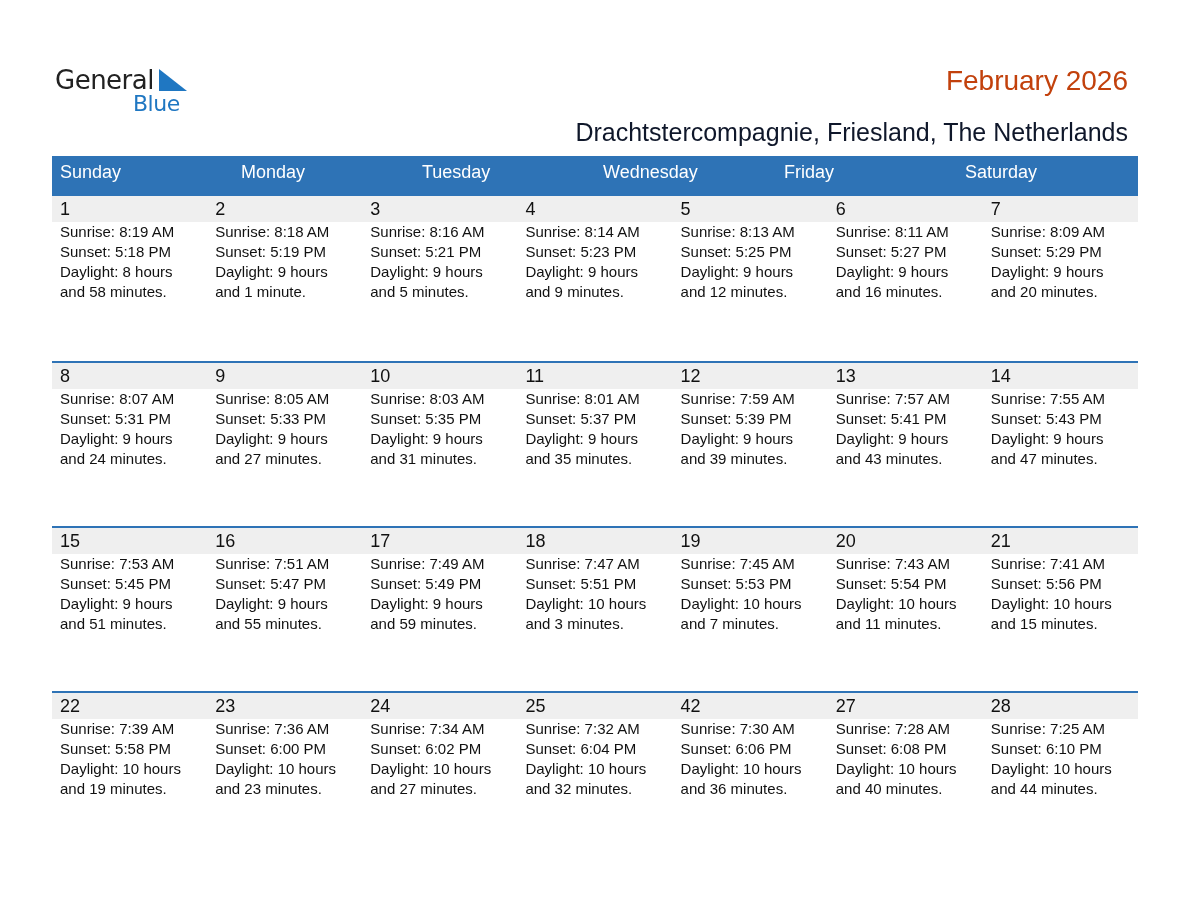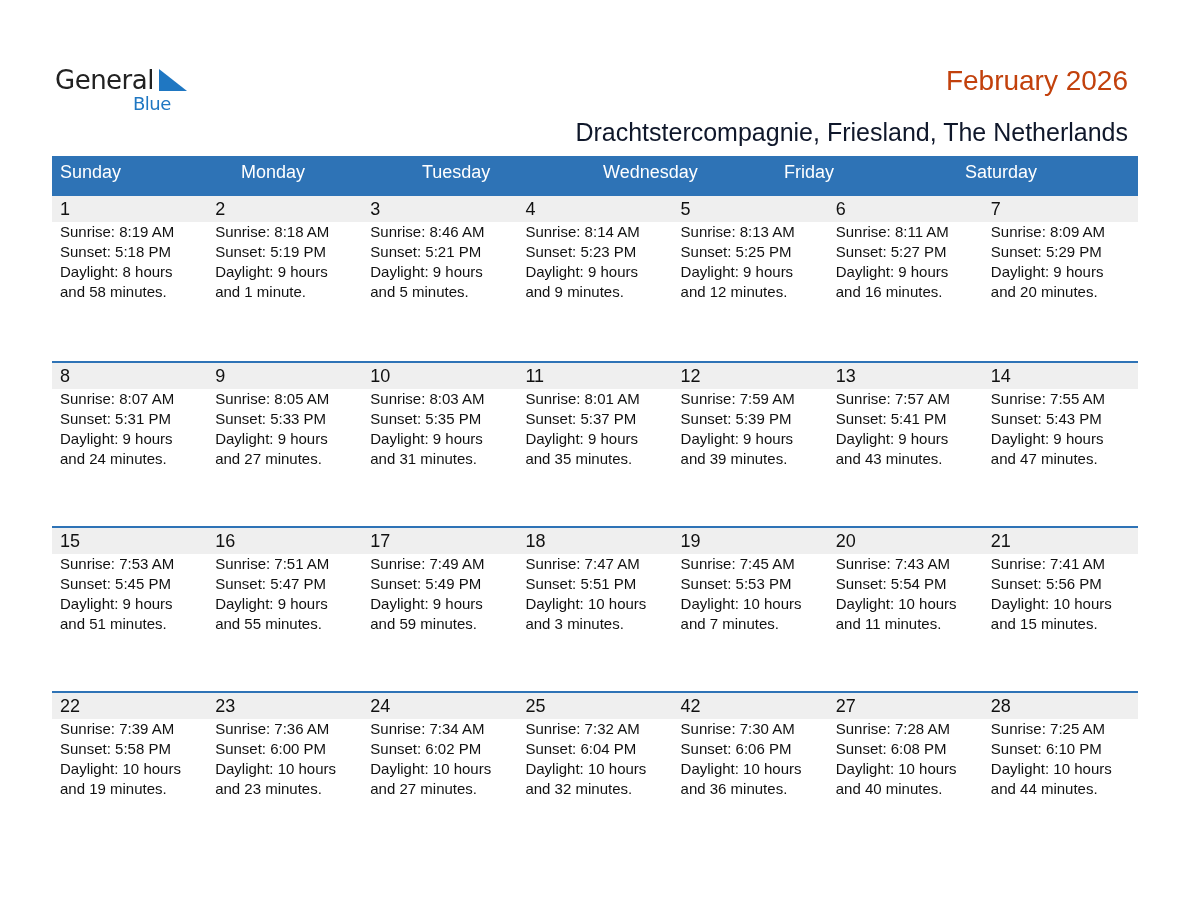--- a/index.html
+++ b/index.html
@@ -1,20 +1,20 @@
 <!DOCTYPE html>
 <html><head>
 <meta charset="utf-8">
 <style>
   html, body { margin: 0; padding: 0; background: #ffffff; }
   body { width: 1188px; height: 918px; position: relative; overflow: hidden; font-family: "Liberation Sans", sans-serif; color: #111; }
 
   .logo { position: absolute; left: 55px; top: 64px; width: 150px; height: 56px; }
   .logo .general { position: absolute; left: 0; top: 0; font-family: "DejaVu Sans", sans-serif; font-size: 26px; color: #222; letter-spacing: -0.5px; line-height: 32px; }
-  .logo .blue { position: absolute; left: 78px; top: 24px; font-family: "DejaVu Sans", sans-serif; font-size: 18px; color: #1f77c2; letter-spacing: -0.5px; line-height: 32px; }
+  .logo .blue { position: absolute; left: 78px; top: 24px; font-family: "DejaVu Sans", sans-serif; font-size: 22px; color: #1f77c2; letter-spacing: -0.5px; line-height: 32px; }
   .logo .tri2 { position: absolute; left: 104px; top: 5px; width: 0; height: 0; border-top: 22px solid transparent; border-left: 28px solid #1f77c2; }
 
   .month-title { position: absolute; right: 60px; top: 56px; font-size: 28px; line-height: 50px; color: #c2410c; font-family: "Liberation Sans", sans-serif; }
   .location { position: absolute; right: 60px; top: 116px; font-size: 25px; line-height: 32px; color: #0f172a; }
 
   .calendar { position: absolute; left: 52px; top: 156px; width: 1086px; }
   .header-row { display: flex; height: 40px; background: #2e73b6; }
   .header-cell { flex: 1; color: #ffffff; font-size: 18px; line-height: 32px; padding-left: 8px; box-sizing: border-box; }
 
   .week { position: relative; height: 165px; }
@@ -60,21 +60,21 @@
           </div>
           <div class="day">
             <div class="num">2</div>
             <div class="line">Sunrise: 8:18 AM</div>
             <div class="line">Sunset: 5:19 PM</div>
             <div class="line">Daylight: 9 hours</div>
             <div class="line">and 1 minute.</div>
           </div>
           <div class="day">
             <div class="num">3</div>
-            <div class="line">Sunrise: 8:46 AM</div>
+            <div class="line">Sunrise: 8:16 AM</div>
             <div class="line">Sunset: 5:21 PM</div>
             <div class="line">Daylight: 9 hours</div>
             <div class="line">and 5 minutes.</div>
           </div>
           <div class="day">
             <div class="num">4</div>
             <div class="line">Sunrise: 8:14 AM</div>
             <div class="line">Sunset: 5:23 PM</div>
             <div class="line">Daylight: 9 hours</div>
             <div class="line">and 9 minutes.</div>

